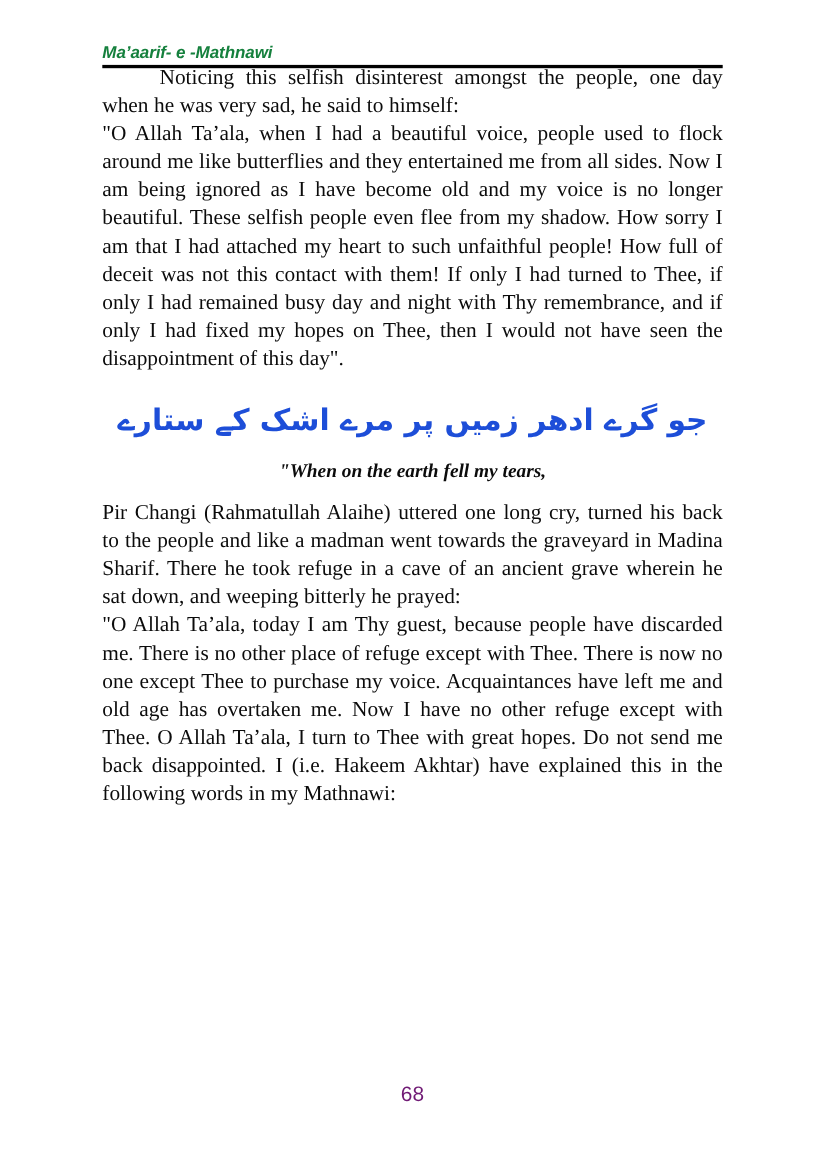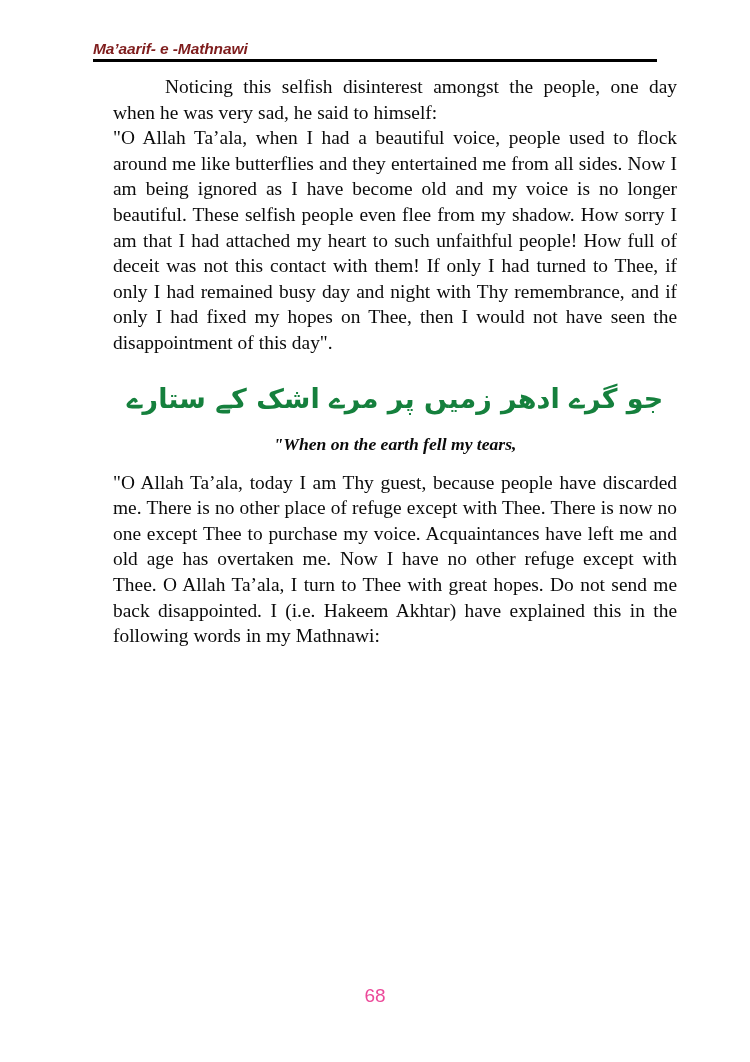--- a/index.html
+++ b/index.html
@@ -24,37 +24,36 @@
     top: 40px;
     width: 564px;
   }
   .header-title {
     font-family: "Liberation Sans", "DejaVu Sans", sans-serif;
     font-style: italic;
     font-weight: 600;
     font-size: 15.5px;
     letter-spacing: -0.1px;
     line-height: 18px;
-    color: #7f1d1d;
+    color: #15803d;
     white-space: nowrap;
   }
   .header-rule {
     margin-top: 1px;
     width: 564px;
     height: 3px;
     background: #000000;
   }
 
   
   .body-col {
     position: absolute;
     left: 93px;
-    top: 74px;
+    top: 58px;
     width: 564px;
-    margin-left: 20px;
   }
   p.para {
     margin: 0;
     font-size: 19.4px;
     line-height: 25.6px;
     text-align: justify;
     text-justify: inter-word;
     word-spacing: 0.2px;
     color: #0b0b0b;
   }
@@ -71,21 +70,21 @@
     margin-bottom: 6px;
   }
   .urdu-line {
     direction: rtl;
     unicode-bidi: bidi-override;
     text-align: center;
     font-family: "DejaVu Sans", "Liberation Sans", sans-serif;
     font-size: 27px;
     line-height: 54px;
     font-weight: 700;
-    color: #15803d;
+    color: #1d4ed8;
     white-space: nowrap;
   }
   .urdu-line.line-1 { letter-spacing: -1px; }
   .urdu-line.line-2 { letter-spacing: 1px; }
 
   
   .translation {
     margin-top: 4px;
     margin-bottom: 14px;
     text-align: center;
@@ -99,21 +98,21 @@
 
   
   .page-number {
     position: absolute;
     left: 0;
     top: 985px;
     width: 750px;
     text-align: center;
     font-family: "Liberation Sans", "DejaVu Sans", sans-serif;
     font-size: 19px;
-    color: #ec4899;
+    color: #701a75;
   }
 </style>
 </head>
 <body>
 
 <div class="page">
 
   <div class="header-block">
     <div class="header-title">Ma’aarif- e -Mathnawi</div>
     <div class="header-rule"></div>
@@ -127,20 +126,21 @@
 
 
     <div class="couplet">
       <div class="urdu-line line-1">جو گرے ادھر زمیں پر مرے اشک کے ستارے</div>
     </div>
 
     <div class="translation">
       <span class="tl-line">"When on the earth fell my tears,</span>
     </div>
 
+    <p class="para">Pir Changi (Rahmatullah Alaihe) uttered one long cry, turned his back to the people and like a madman went towards the graveyard in Madina Sharif. There he took refuge in a cave of an ancient grave wherein he sat down, and weeping bitterly he prayed:</p>
 
     <p class="para">"O Allah Ta’ala, today I am Thy guest, because people have discarded me. There is no other place of refuge except with Thee. There is now no one except Thee to purchase my voice. Acquaintances have left me and old age has overtaken me. Now I have no other refuge except with Thee. O Allah Ta’ala, I turn to Thee with great hopes. Do not send me back disappointed. I (i.e. Hakeem Akhtar) have explained this in the following words in my Mathnawi:</p>
 
   </div>
 
   <div class="page-number">68</div>
 
 </div>
 
 </body></html>

